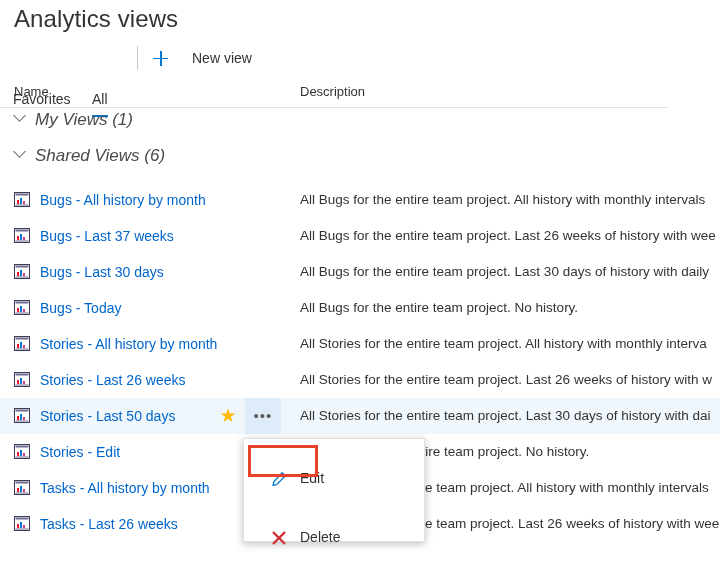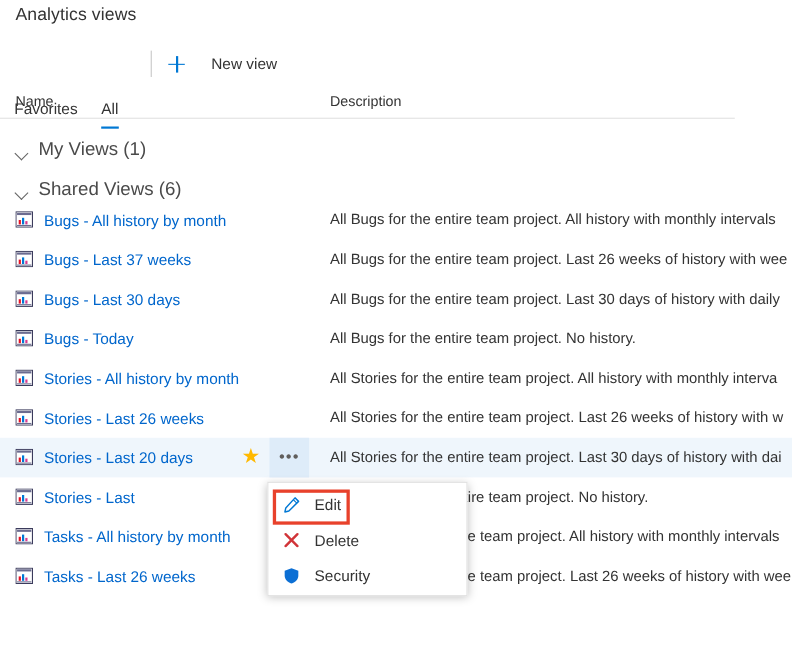--- a/index.html
+++ b/index.html
@@ -15,21 +15,21 @@
     width: 720px;
     height: 588px;
     background: #ffffff;
   }
 
   
   .page-title {
     position: absolute;
     left: 14px;
     top: 5px;
-    font-size: 16px;
+    font-size: 24px;
     font-weight: 400;
     color: #333333;
     letter-spacing: 0.1px;
     white-space: nowrap;
   }
 
   
   .tabbar {
     position: absolute;
     left: 0;
@@ -122,23 +122,24 @@
     top: 110px;
     width: 720px;
     height: 478px;
     overflow: hidden;
   }
 
   .group-header {
     position: relative;
     height: 36px;
     display: flex;
-    align-items: flex-end;
+    align-items: flex-start;
     padding-left: 14px;
     cursor: pointer;
+    font-style: italic;
   }
   .chevron {
     display: inline-block;
     width: 12px;
     height: 12px;
     margin-right: 9px;
     position: relative;
     flex: 0 0 auto;
   }
   .chevron::before {
@@ -238,23 +239,24 @@
     background: #ffffff;
     border: 1px solid #e1e1e1;
     box-shadow: 0 2px 8px rgba(0,0,0,0.25);
     padding: 4px 0;
     z-index: 50;
   }
   .menu-item {
     position: relative;
     height: 32px;
     display: flex;
-    align-items: center;
-    padding-left: 12px;
-    cursor: pointer;
+    align-items: flex-start;
+    padding-left: 26px;
+    cursor: pointer;
+    margin-top: 27px;
   }
   .menu-icon {
     width: 18px;
     height: 18px;
     margin-right: 12px;
     flex: 0 0 auto;
     display: flex;
     align-items: center;
     justify-content: center;
   }
@@ -403,40 +405,40 @@
       <span class="row-icon">
         <svg width="16" height="15" viewBox="0 0 16 15">
           <rect x="0.5" y="0.5" width="15" height="14" fill="#ffffff" stroke="#3b3b5c" stroke-width="1"></rect>
           <rect x="1.5" y="1.5" width="13" height="2" fill="#6b6b8f"></rect>
           <rect x="3" y="8" width="2" height="4" fill="#e81123"></rect>
           <rect x="6" y="6" width="2" height="6" fill="#0078d4"></rect>
           <rect x="9" y="9" width="2" height="3" fill="#d83b8e"></rect>
           <rect x="1.5" y="12.5" width="13" height="1" fill="#6b6b8f"></rect>
         </svg>
       </span>
-      <span class="row-name">Stories - Last 20 days</span>
+      <span class="row-name">Stories - Last 50 days</span>
       <span class="star-icon">★</span>
       <span class="ellipsis-btn">
         <span class="dots">•••</span>
       </span>
       <span class="row-desc">All Stories for the entire team project. Last 30 days of history with dai</span>
     </div>
 
     <div class="row">
       <span class="row-icon">
         <svg width="16" height="15" viewBox="0 0 16 15">
           <rect x="0.5" y="0.5" width="15" height="14" fill="#ffffff" stroke="#3b3b5c" stroke-width="1"></rect>
           <rect x="1.5" y="1.5" width="13" height="2" fill="#6b6b8f"></rect>
           <rect x="3" y="8" width="2" height="4" fill="#e81123"></rect>
           <rect x="6" y="6" width="2" height="6" fill="#0078d4"></rect>
           <rect x="9" y="9" width="2" height="3" fill="#d83b8e"></rect>
           <rect x="1.5" y="12.5" width="13" height="1" fill="#6b6b8f"></rect>
         </svg>
       </span>
-      <span class="row-name">Stories - Last</span>
+      <span class="row-name">Stories - Edit</span>
       <span class="row-desc">All Stories for the entire team project. No history.</span>
     </div>
 
     <div class="row">
       <span class="row-icon">
         <svg width="16" height="15" viewBox="0 0 16 15">
           <rect x="0.5" y="0.5" width="15" height="14" fill="#ffffff" stroke="#3b3b5c" stroke-width="1"></rect>
           <rect x="1.5" y="1.5" width="13" height="2" fill="#6b6b8f"></rect>
           <rect x="3" y="8" width="2" height="4" fill="#e81123"></rect>
           <rect x="6" y="6" width="2" height="6" fill="#0078d4"></rect>

